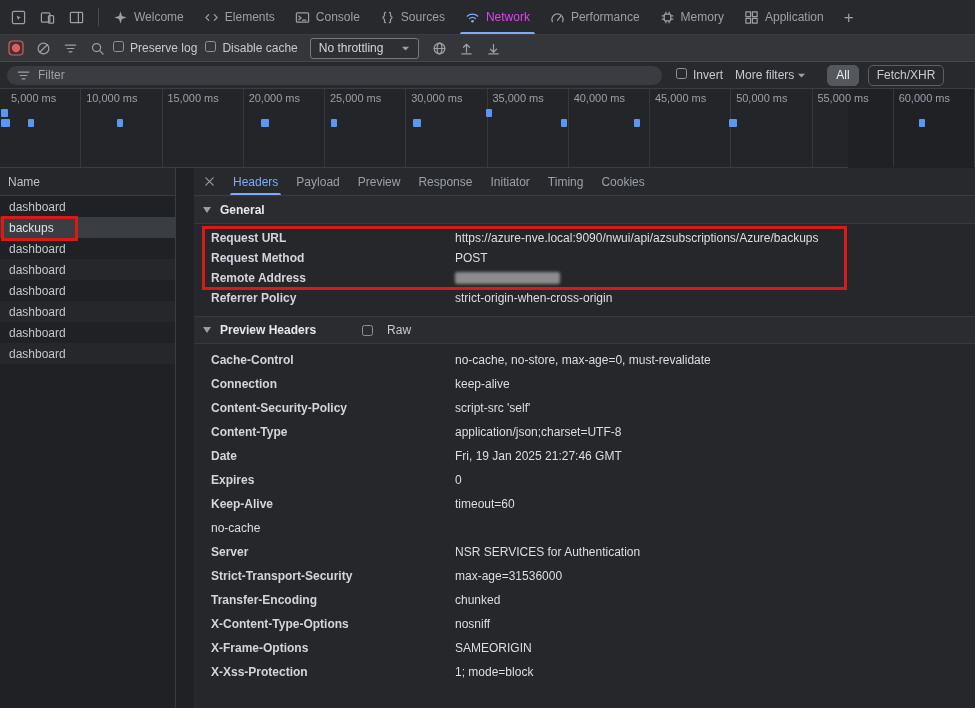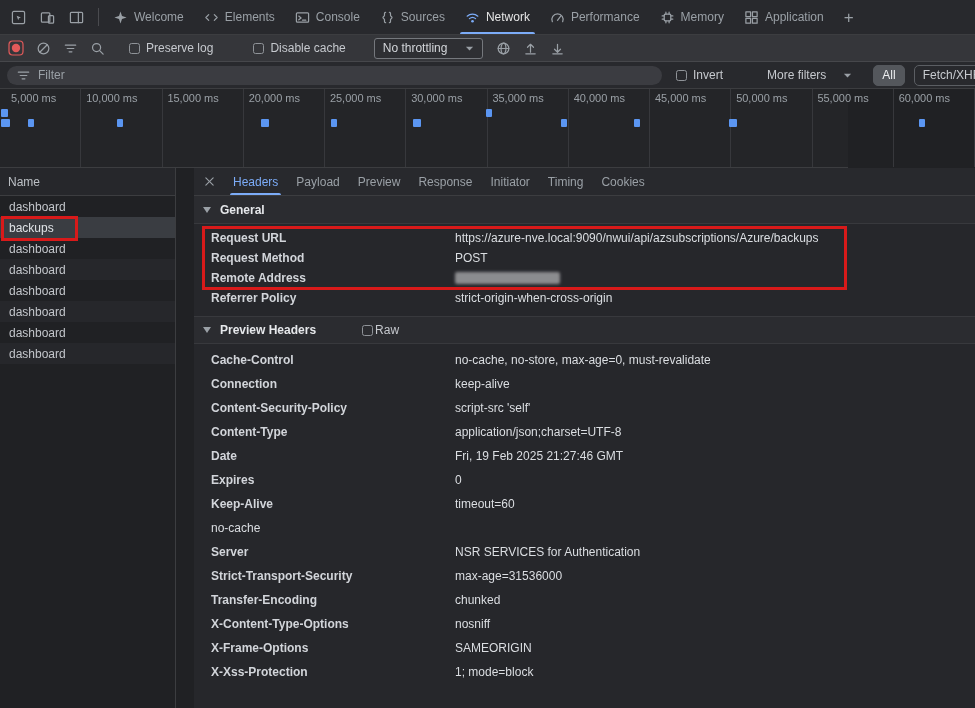--- a/index.html
+++ b/index.html
@@ -9,38 +9,38 @@
   .icon { display:inline-flex; align-items:center; justify-content:center; color:#9aa0a6; flex:0 0 auto; }
   .icon svg { display:block; }
 
   
   .tabbar { position:absolute; left:0; top:0; width:975px; height:35px; background:#28292d; border-bottom:1px solid #3c3d40; display:flex; align-items:center; }
   .win-icons { display:flex; align-items:center; gap:3px; padding:0 5px; }
   .win-icons .tool-btn { width:26px; height:26px; }
   .vdiv { width:1px; height:18px; background:#4a4b4f; margin:0 4px; }
   .tabs { display:flex; height:100%; }
   .tab { display:flex; align-items:center; gap:6px; padding:0 10px; color:#9aa0a6; position:relative; white-space:nowrap; }
-  .tab.active { color:#e5e5e5; }
+  .tab.active { color:#d946ef; }
   .tab.active .icon { color:#7cacf8; }
   .tab.active::after { content:""; position:absolute; left:5px; right:5px; bottom:0; height:2.5px; background:#7cacf8; border-radius:2px 2px 0 0; }
   .more-tabs { color:#9aa0a6; font-size:17px; padding:0 10px; line-height:1; }
 
   
   .toolbar { position:absolute; left:0; top:35px; width:975px; height:27px; background:#35363a; border-bottom:1px solid #46474b; display:flex; align-items:center; padding:0 4px; }
   .tb-group { display:flex; align-items:center; gap:3px; }
   .tool-btn { width:24px; height:22px; display:flex; align-items:center; justify-content:center; border-radius:3px; color:#9aa0a6; }
-  .cb-group { display:flex; align-items:center; gap:6px; margin:0 20px; color:#c6c9ce; white-space:nowrap; }
+  .cb-group { display:flex; align-items:flex-start; gap:6px; margin:0 4px; color:#c6c9ce; white-space:nowrap; }
   .checkbox { width:11px; height:11px; border:1.4px solid #8f9398; border-radius:2.5px; background:transparent; flex:0 0 auto; }
   .throttle-select { display:flex; align-items:center; gap:18px; margin:0 8px; padding:0 8px; height:21px; border:1px solid #75787d; border-radius:3px; background:#2e2f33; color:#d3d6da; white-space:nowrap; }
 
   
   .filterbar { position:absolute; left:0; top:62px; width:975px; height:27px; background:#28292d; border-bottom:1px solid #3c3d40; display:flex; align-items:center; padding:0 7px; }
   .filter-input { flex:0 0 655px; height:19px; background:#3b3c41; border-radius:10px; display:flex; align-items:center; gap:7px; padding:0 9px; color:#9aa0a6; }
   .invert-group { margin-left:14px; }
-  .more-filters { margin-left:24px; display:flex; align-items:center; gap:17px; color:#c6c9ce; white-space:nowrap; }
+  .more-filters { margin-left:8px; display:flex; align-items:center; gap:3px; color:#c6c9ce; white-space:nowrap; }
   .pills { display:flex; align-items:center; margin-left:12px; }
   .pill { border:1px solid #5b5e63; border-radius:5px; padding:2.5px 8px; margin-left:9px; color:#c7cacf; white-space:nowrap; }
   .pill.active { background:#54575c; border-color:#54575c; color:#eceef0; }
 
   
   .timeline { position:absolute; left:0; top:89px; width:848px; height:79px; background:#242528; border-bottom:1px solid #3c3d40; }
   .tl-segs { display:flex; height:100%; }
   .tl-seg { flex:0 0 81.25px; border-right:1px solid #37383c; height:100%; text-align:right; padding:3px 24px 0 0; color:#9aa0a6; font-size:11px; white-space:nowrap; overflow:visible; }
   .tl-bars { position:absolute; inset:0; }
   .tl-bar { position:absolute; height:8px; border-radius:1px; }
@@ -58,21 +58,21 @@
   .close-btn { width:30px; height:100%; display:flex; align-items:center; justify-content:center; color:#9aa0a6; }
   .dtabs { display:flex; height:100%; }
   .dtab { padding:0 9px; height:100%; display:flex; align-items:center; color:#9aa0a6; position:relative; white-space:nowrap; }
   .dtab.active { color:#7cacf8; }
   .dtab.active::after { content:""; position:absolute; left:6px; right:6px; bottom:0; height:2.5px; background:#7cacf8; border-radius:2px 2px 0 0; }
 
   .section-header { height:28px; background:#2b2c30; border-bottom:1px solid #38393d; display:flex; align-items:center; padding-left:9px; }
   .section-header.rh { margin-top:8px; border-top:1px solid #38393d; height:28px; }
   .tri { width:0; height:0; border-left:4.5px solid transparent; border-right:4.5px solid transparent; border-top:6px solid #9aa0a6; margin-right:9px; flex:0 0 auto; }
   .sec-title { color:#e6e8eb; font-weight:bold; }
-  .raw-group { display:flex; align-items:center; gap:2px; margin-left:46px; color:#c6c9ce; font-weight:normal; }
+  .raw-group { display:flex; align-items:center; gap:14px; margin-left:46px; color:#c6c9ce; font-weight:normal; }
 
   .rows { padding-top:4px; }
   .kv-row { display:flex; align-items:center; height:20px; padding-left:17px; }
   .rows-lg .kv-row { height:24px; }
   .kv-key { flex:0 0 244px; color:#d2d5da; font-weight:bold; white-space:nowrap; }
   .kv-value { color:#dbdee2; white-space:nowrap; display:flex; align-items:center; }
   .status-dot { width:10px; height:10px; border-radius:50%; background:#3ba55b; margin-right:7px; display:inline-block; flex:0 0 auto; }
   .redacted { width:105px; height:12px; background:#97979a; border-radius:2px; filter:blur(1.6px); opacity:.9; display:inline-block; }
 
   
@@ -426,21 +426,21 @@
           <div class="kv-row">
             <span class="kv-key">Content-Security-Policy</span>
             <span class="kv-value">script-src 'self'</span>
           </div>
           <div class="kv-row">
             <span class="kv-key">Content-Type</span>
             <span class="kv-value">application/json;charset=UTF-8</span>
           </div>
           <div class="kv-row">
             <span class="kv-key">Date</span>
-            <span class="kv-value">Fri, 19 Feb 2025 21:27:46 GMT</span>
+            <span class="kv-value">Fri, 19 Jan 2025 21:27:46 GMT</span>
           </div>
           <div class="kv-row">
             <span class="kv-key">Expires</span>
             <span class="kv-value">0</span>
           </div>
           <div class="kv-row">
             <span class="kv-key">Keep-Alive</span>
             <span class="kv-value">timeout=60</span>
           </div>
           <div class="kv-row">

